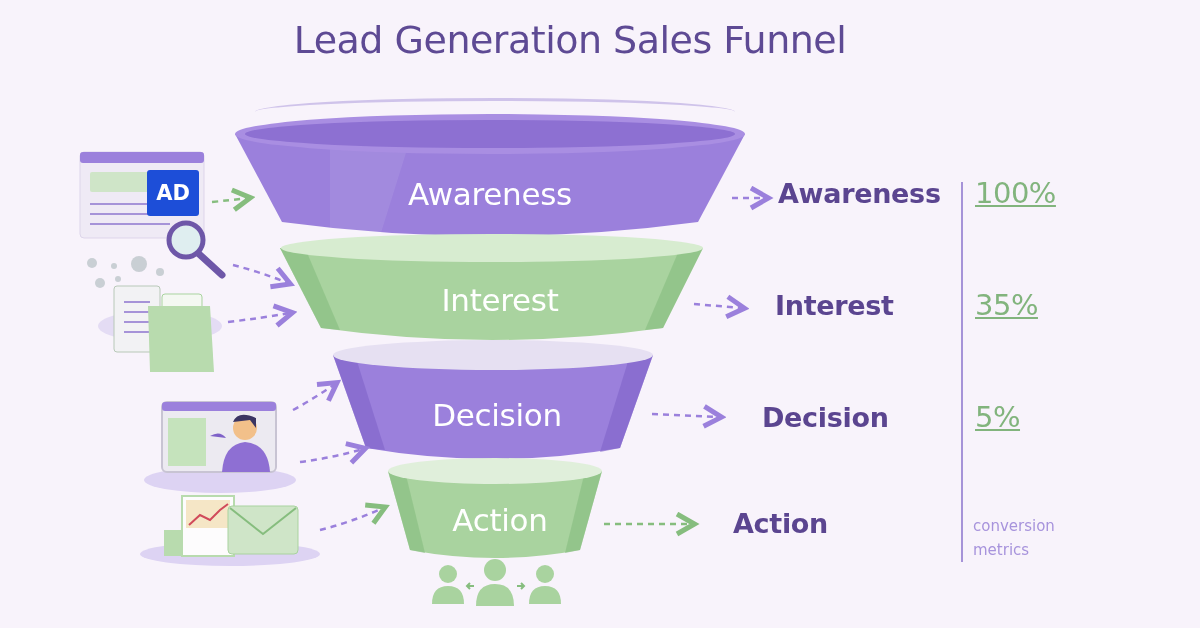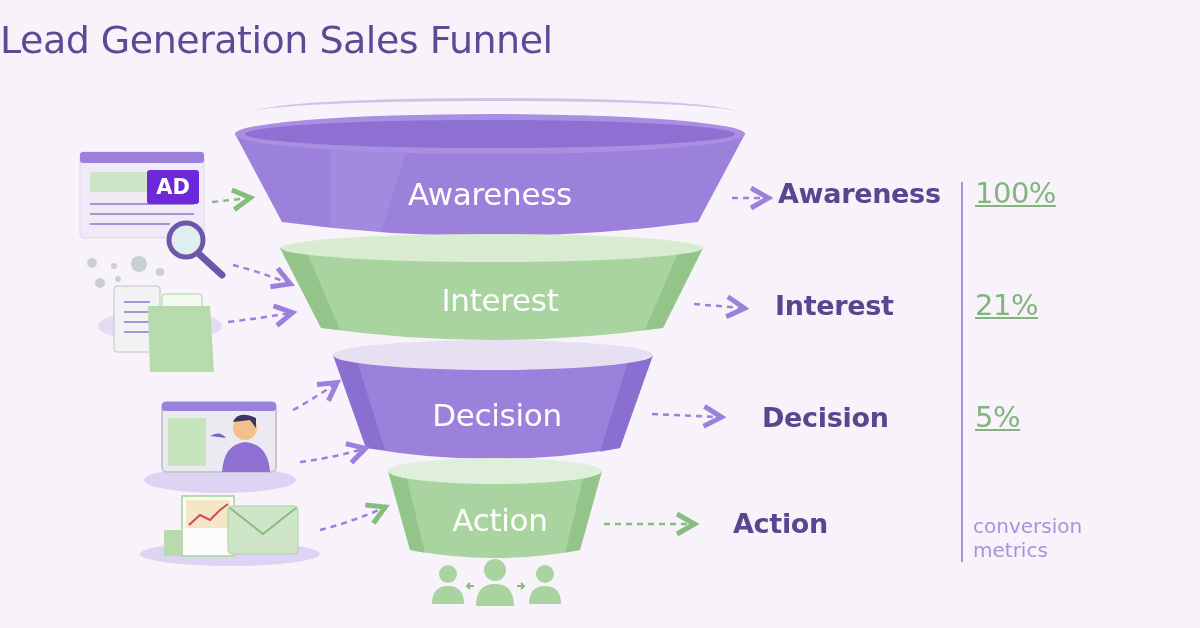--- a/index.html
+++ b/index.html
@@ -4,21 +4,21 @@
 <style>
   * { box-sizing: border-box; margin: 0; padding: 0; }
   html, body { width: 1200px; height: 628px; overflow: hidden; }
   body {
     background: #f8f3fb;
     font-family: "DejaVu Sans", sans-serif;
     position: relative;
   }
   .title {
     position: absolute; left: 0; top: 18px; width: 1140px;
-    font-size: 38px; color: #5e4a94;
+    text-align: center; font-size: 38px; color: #5e4a94;
     letter-spacing: -0.5px;
   }
   .title-arc {
     position: absolute; left: 255px; top: 98px; width: 480px; height: 14px;
     border-top: 3px solid #cfc3ea; border-radius: 50% 50% 0 0 / 100% 100% 0 0;
   }
   svg.layer { position: absolute; left: 0; top: 0; }
   .stage-label {
     position: absolute; color: #fff; font-size: 31px; text-align: center;
     letter-spacing: -0.3px;
@@ -29,25 +29,25 @@
   }
   .metric {
     position: absolute; color: #82b47d; font-size: 29px; letter-spacing: -0.5px; text-decoration: underline;
   }
   .vline {
     position: absolute; left: 961px; top: 182px; width: 2px; height: 380px;
     background: #a693d8;
   }
   .metric-caption {
     position: absolute; left: 973px; top: 514px; color: #a793dc;
-    font-size: 20px; line-height: 24px;
+    font-size: 15px; line-height: 24px;
   }
   .ad-badge {
-    position: absolute; left: 147px; top: 170px; width: 52px; height: 34px;
-    background: #6d28d9; color: #fff; font-size: 21px; font-weight: bold;
+    position: absolute; left: 147px; top: 170px; width: 52px; height: 46px;
+    background: #1d4ed8; color: #fff; font-size: 21px; font-weight: bold;
     display: flex; align-items: center; justify-content: center; border-radius: 3px;
   }
 </style>
 </head>
 <body>
 
 <div class="title">Lead Generation Sales Funnel</div>
 <div class="title-arc"></div>
 
 <svg class="layer" width="1200" height="628">
@@ -178,18 +178,18 @@
 <div class="stage-label" style="left:372px; top:397px; width:250px;">Decision</div>
 <div class="stage-label" style="left:395px; top:502px; width:210px;">Action</div>
 
 <div class="right-label" style="left:778px; top:178px;">Awareness</div>
 <div class="right-label" style="left:775px; top:290px;">Interest</div>
 <div class="right-label" style="left:762px; top:402px;">Decision</div>
 <div class="right-label" style="left:733px; top:508px;">Action</div>
 
 <div class="vline"></div>
 <div class="metric" style="left:975px; top:176px;">100%</div>
-<div class="metric" style="left:975px; top:288px;">21%</div>
+<div class="metric" style="left:975px; top:288px;">35%</div>
 <div class="metric" style="left:975px; top:400px;">5%</div>
 <div class="metric-caption">
   <div>conversion</div>
   <div>metrics</div>
 </div>
 
 </body></html>

